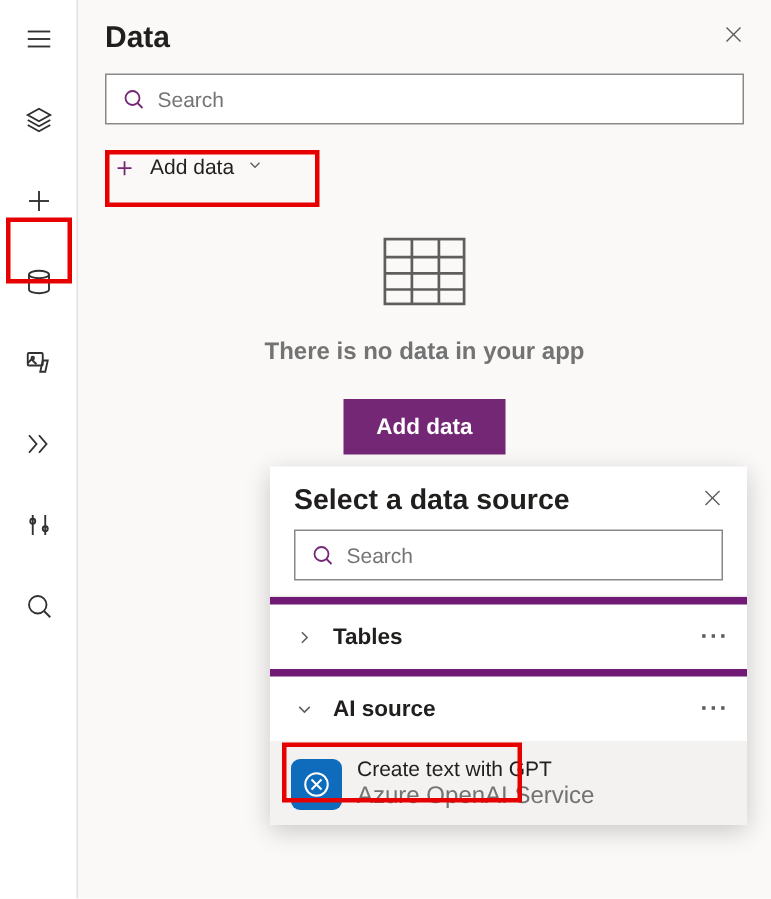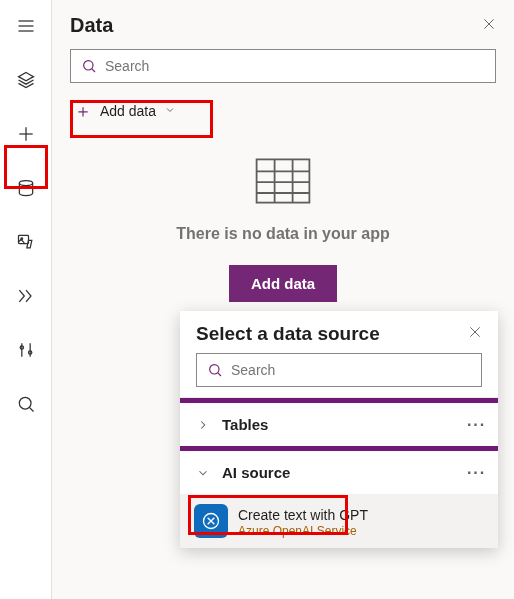--- a/index.html
+++ b/index.html
@@ -42,21 +42,21 @@
   .cat-row { display: flex; align-items: center; height: 48px; border-top: 5px solid #701a75; padding: 0 12px 0 16px; cursor: pointer; }
   .cat-row .arrow { width: 20px; color: #605e5c; display:flex; align-items:center; }
   .cat-row .arrow svg { width: 14px; height: 14px; stroke: #605e5c; fill: none; stroke-width: 1.8; }
   .cat-row .label { flex: 1; font-size: 15px; font-weight: 600; color: #201f1e; padding-left: 6px; }
   .cat-row .more { color: #605e5c; letter-spacing: 1px; font-weight: 700; cursor: pointer; }
 
   .item-row { display: flex; align-items: flex-end; padding: 10px 14px; background: #f3f2f1; gap: 10px; cursor: pointer; }
   .item-icon { width: 34px; height: 34px; background: #0f6cbd; border-radius: 6px; display:flex; align-items:center; justify-content:center; }
   .item-icon svg { width: 20px; height: 20px; stroke: #fff; fill: none; stroke-width: 1.6; }
   .item-text .t1 { font-size: 14px; color: #201f1e; line-height: 1.2; }
-  .item-text .t2 { font-size: 12px; color: #a16207; line-height: 1.2; }
+  .item-text .t2 { font-size: 16px; color: #737373; line-height: 1.2; }
   .ds-spacer { border-top: 1px solid #edebe9; }
 
   
   .highlight { position: absolute; border: 3px solid #e60000; z-index: 10; pointer-events: none; }
   .hl1 { left: 70px; top: 100px; width: 143px; height: 38px; }
   .hl2 { left: 4px; top: 145px; width: 44px; height: 44px; }
   .hl3 { left: 188px; top: 495px; width: 160px; height: 40px; }
 </style>
 </head>
 <body>

